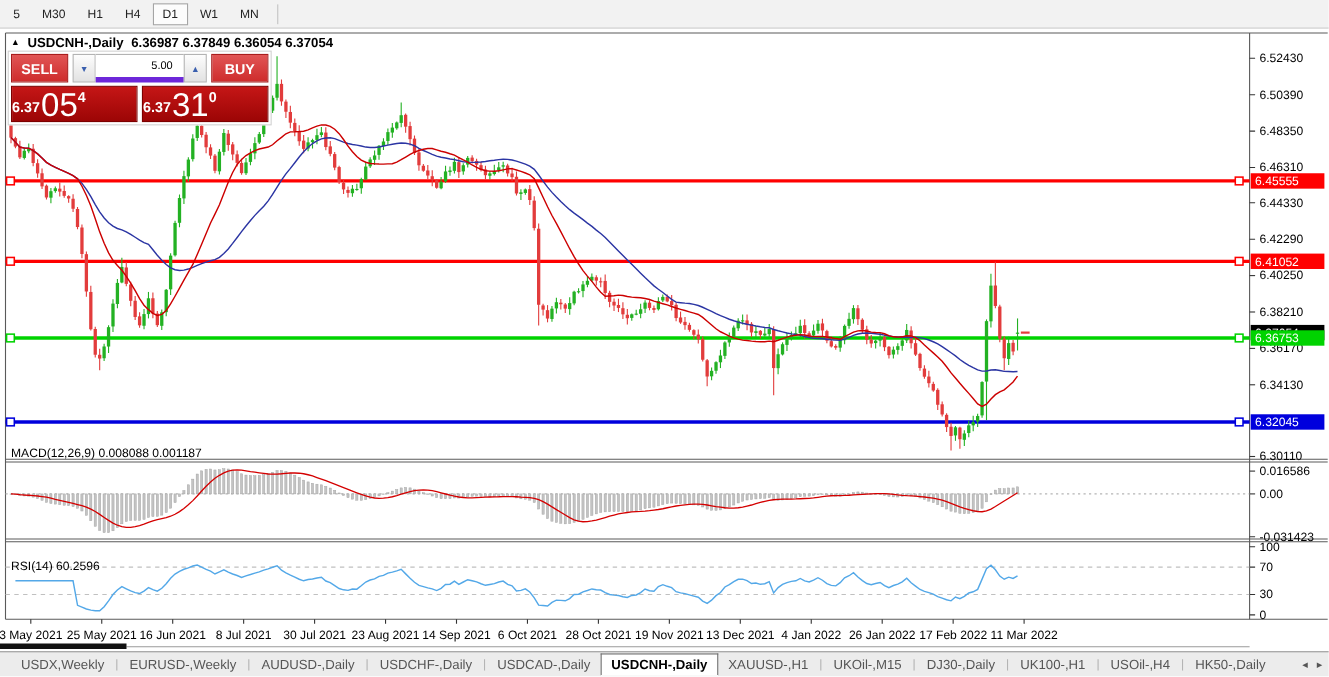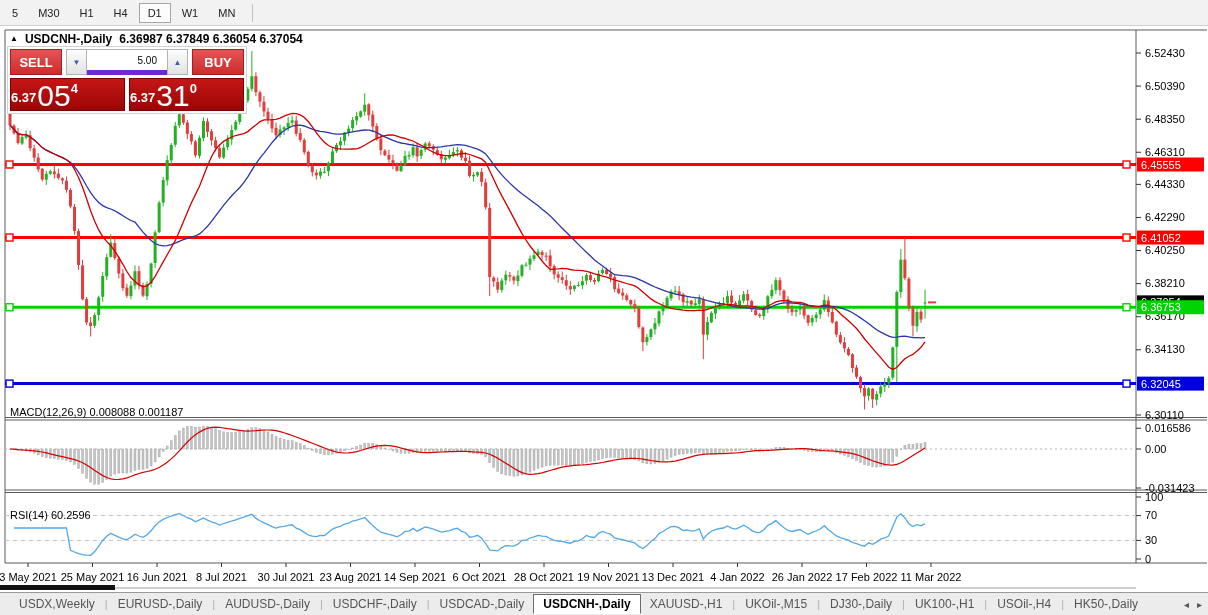--- a/index.html
+++ b/index.html
@@ -902,21 +902,21 @@
       </div>
     </div>
 
     <div class="ind-label" id="macd-label">MACD(12,26,9) 0.008088 0.001187</div>
     <div class="ind-label" id="rsi-label">RSI(14) 60.2596</div>
   </div>
 
   <div class="tabbar">
       <div class="tab">USDX,Weekly</div>
       <span class="tabsep">|</span>
-      <div class="tab">EURUSD-,Daily</div>
+      <div class="tab">EURUSD-,Weekly</div>
       <span class="tabsep">|</span>
       <div class="tab">AUDUSD-,Daily</div>
       <span class="tabsep">|</span>
       <div class="tab">USDCHF-,Daily</div>
       <span class="tabsep">|</span>
       <div class="tab">USDCAD-,Daily</div>
       <div class="tab active">USDCNH-,Daily</div>
       <div class="tab">XAUUSD-,H1</div>
       <span class="tabsep">|</span>
       <div class="tab">UKOil-,M15</div>

